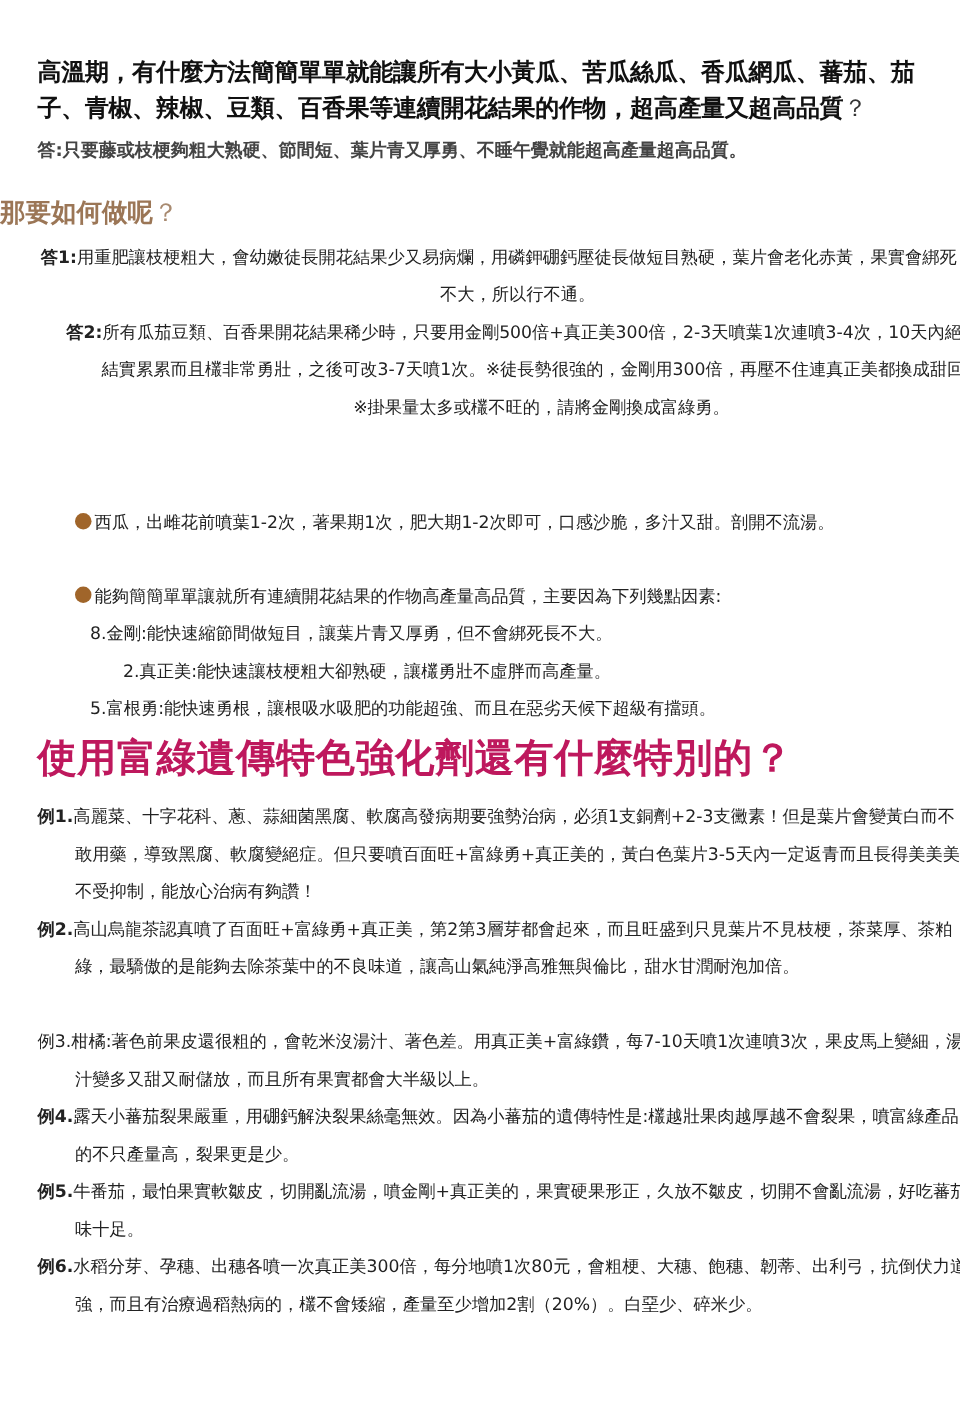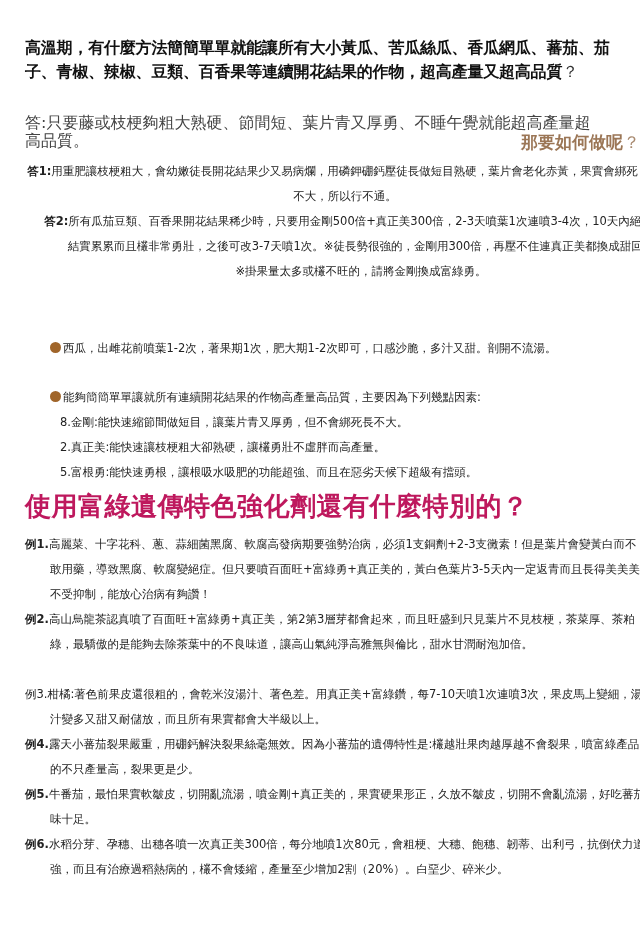--- a/index.html
+++ b/index.html
@@ -9,25 +9,25 @@
     color: #222222;
   }
   .page { position: absolute; left: 0; top: 0; width: 604px; height: 940px; }
   .title {
     position: absolute; left: 25px; top: 36px; width: 600px;
     font-size: 16px; font-weight: bold; line-height: 24px; color: #111111;
     letter-spacing: -0.2px;
   }
   .title .q { font-weight: normal; color: #333; }
   .answer-intro {
-    position: absolute; left: 25px; top: 114px;
-    font-size: 16px; color: #444; line-height: 18px;
+    position: absolute; left: 25px; top: 91px;
+    font-size: 12px; color: #444; line-height: 18px; font-weight: bold;
   }
   .how-heading {
-    position: absolute; left: 0; top: 130px; width: 640px; text-align: right;
+    position: absolute; left: 0; top: 130px; width: 640px; text-align: left;
     font-size: 17px; font-weight: bold; color: #9b7656; line-height: 24px;
   }
   .how-heading .q { font-weight: normal; color: #a88a70; }
   .ans {
     position: absolute; left: 25px; width: 590px;
     font-size: 11.5px; line-height: 25px; color: #222;
   }
   .ans .label { font-weight: bold; }
   .hang { padding-left: 25px; text-indent: -25px; text-align: center; }
   .bullet {
@@ -83,21 +83,21 @@
 
   <div class="bullet" style="top:336px;">
     <span class="dot"></span><span>西瓜，出雌花前噴葉1-2次，著果期1次，肥大期1-2次即可，口感沙脆，多汁又甜。剖開不流湯。</span>
   </div>
 
   <div class="bullet" style="top:385px;">
     <span class="dot"></span><span>能夠簡簡單單讓就所有連續開花結果的作物高產量高品質，主要因為下列幾點因素:</span>
   </div>
 
   <div class="numitem" style="top:410px;">8.金剛:能快速縮節間做短目，讓葉片青又厚勇，但不會綁死長不大。</div>
-  <div class="numitem" style="top:435px;">2.真正美:能快速讓枝梗粗大卻熟硬，讓欉勇壯不虛胖而高產量。</div>
+  <div class="numitem" style="top:435px;margin-left:22px;">2.真正美:能快速讓枝梗粗大卻熟硬，讓欉勇壯不虛胖而高產量。</div>
   <div class="numitem" style="top:460px;">5.富根勇:能快速勇根，讓根吸水吸肥的功能超強、而且在惡劣天候下超級有擋頭。</div>
 
   <div class="section-title">使用富綠遺傳特色強化劑還有什麼特別的？</div>
 
   <div class="ex" style="top:532px;">
     <span class="label">例1.</span><span>高麗菜、十字花科、蔥、蒜細菌黑腐、軟腐高發病期要強勢治病，必須1支銅劑+2-3支黴素！但是葉片會變黃白而不敢用藥，導致黑腐、軟腐變絕症。但只要噴百面旺+富綠勇+真正美的，黃白色葉片3-5天內一定返青而且長得美美美不受抑制，能放心治病有夠讚！</span>
   </div>
 
   <div class="ex" style="top:607px;">
     <span class="label">例2.</span><span>高山烏龍茶認真噴了百面旺+富綠勇+真正美，第2第3層芽都會起來，而且旺盛到只見葉片不見枝梗，茶菜厚、茶粕綠，最驕傲的是能夠去除茶葉中的不良味道，讓高山氣純淨高雅無與倫比，甜水甘潤耐泡加倍。</span>

